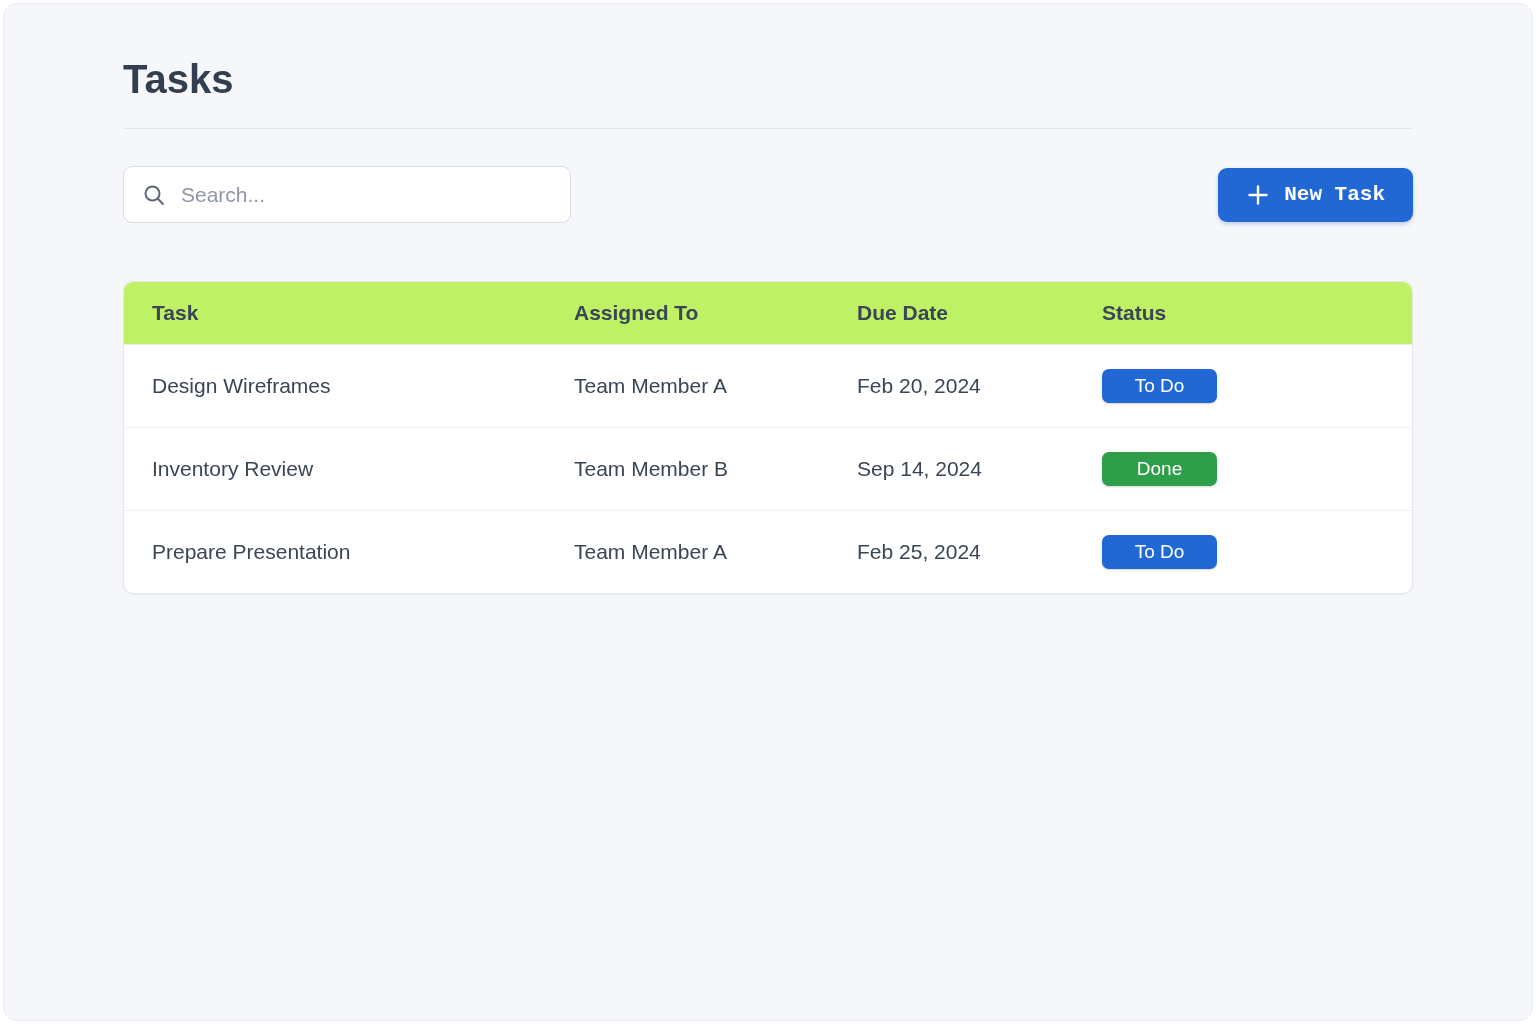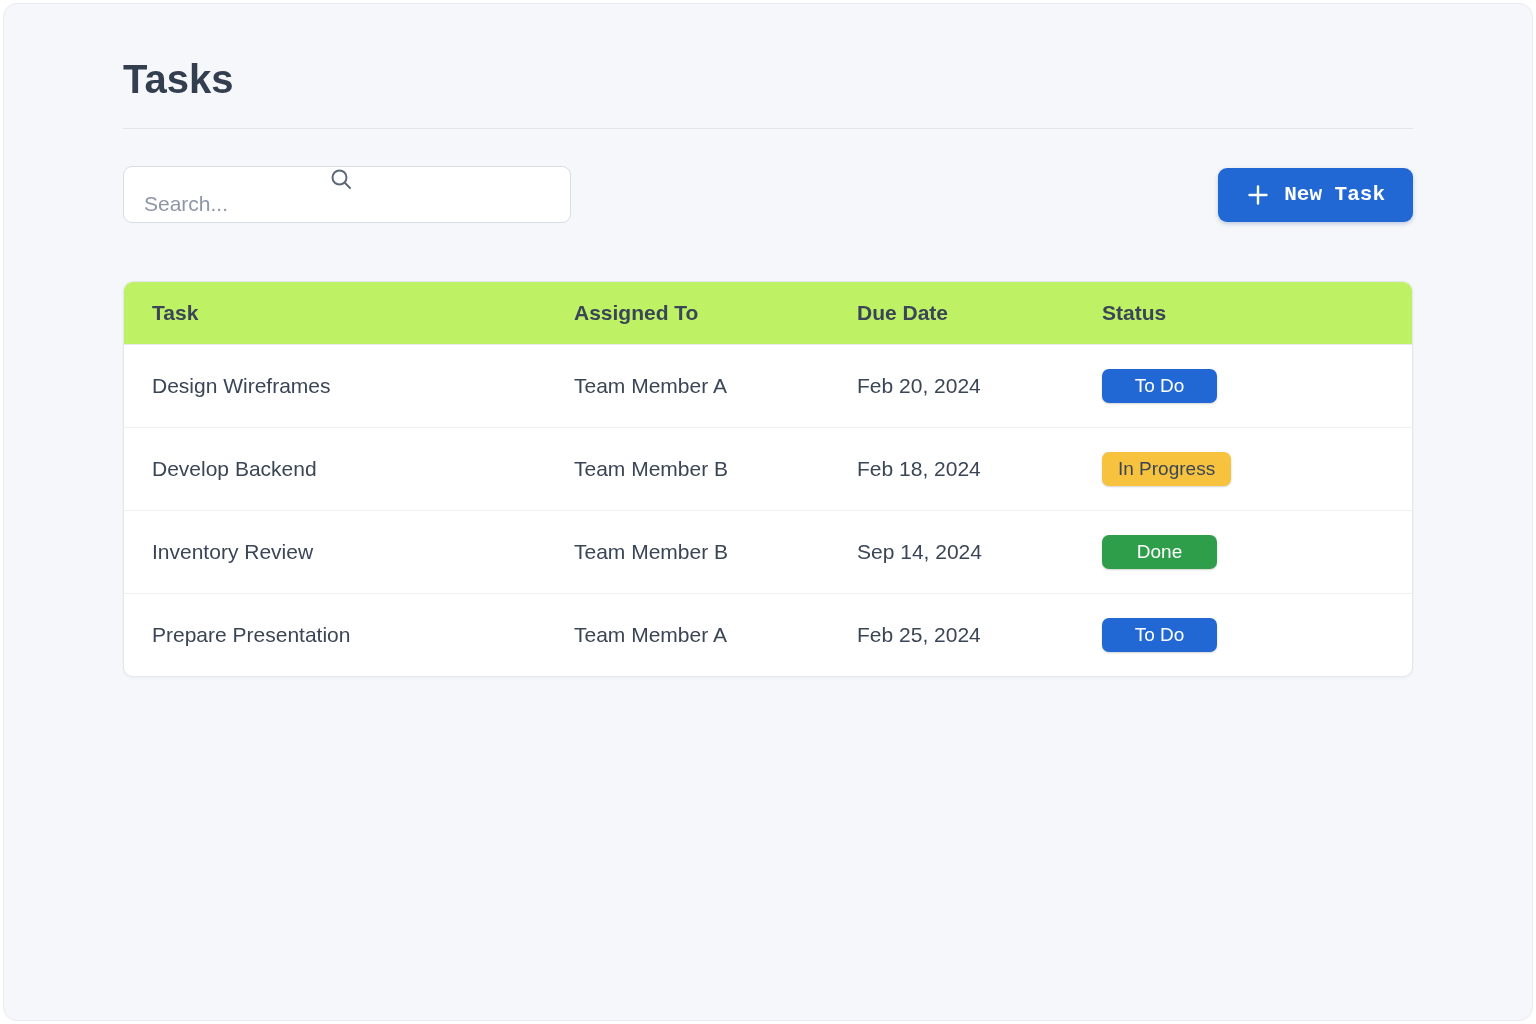--- a/index.html
+++ b/index.html
@@ -39,21 +39,20 @@
     justify-content: space-between;
     align-items: center;
   }
   .search-box {
     width: 448px; height: 57px;
     background: #ffffff;
     border: 1px solid #d8dce3;
     border-radius: 9px;
     display: flex; align-items: center;
     padding: 0 18px;
-    flex-direction: column;
   }
   .search-icon { display: flex; align-items: center; margin-right: 13px; flex: 0 0 auto; }
   .search-input {
     border: none; outline: none; background: transparent;
     font-family: "Liberation Sans", sans-serif;
     font-size: 21px; color: #3a4555;
     width: 100%;
   }
   .search-input::placeholder { color: #8d97a8; opacity: 1; }
 
@@ -164,28 +163,20 @@
         <tbody>
           <tr>
             <td>Design Wireframes</td>
             <td>Team Member A</td>
             <td>Feb 20, 2024</td>
             <td>
               <span class="badge badge--todo">To Do</span>
             </td>
           </tr>
           <tr>
-            <td>Develop Backend</td>
-            <td>Team Member B</td>
-            <td>Feb 18, 2024</td>
-            <td>
-              <span class="badge badge--in_progress">In Progress</span>
-            </td>
-          </tr>
-          <tr>
             <td>Inventory Review</td>
             <td>Team Member B</td>
             <td>Sep 14, 2024</td>
             <td>
               <span class="badge badge--done">Done</span>
             </td>
           </tr>
           <tr>
             <td>Prepare Presentation</td>
             <td>Team Member A</td>

